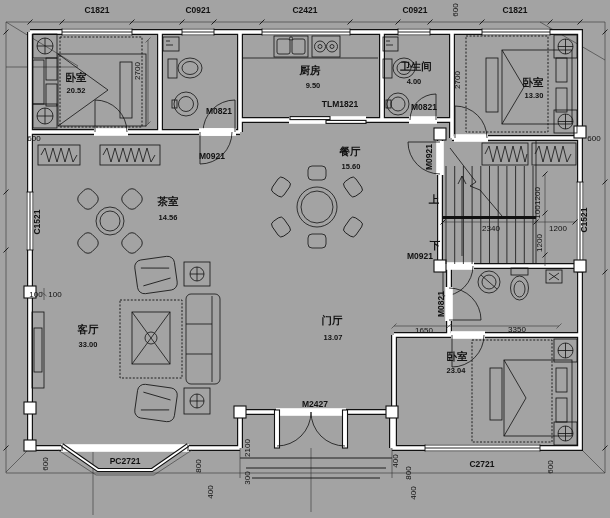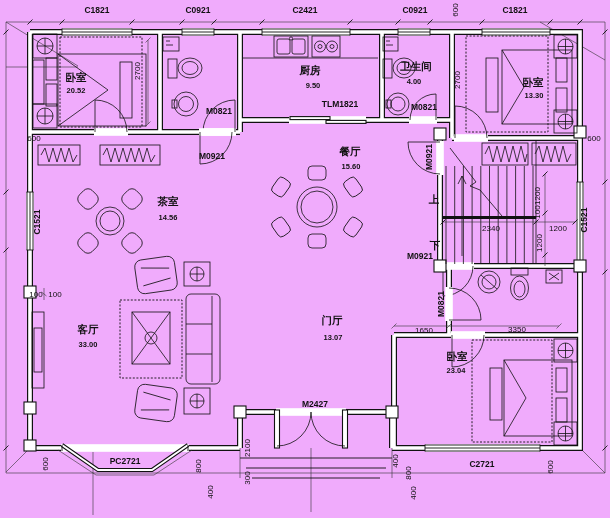--- a/index.html
+++ b/index.html
@@ -1,16 +1,16 @@
 <!DOCTYPE html>
 <html><head>
 <meta charset="utf-8">
 <style>
   html,body{margin:0;padding:0;background:#e8e8e8;}
-  .page{width:610px;height:518px;background:#f0abfc;position:relative;overflow:hidden;}
+  .page{width:610px;height:518px;background:#a3a3a3;position:relative;overflow:hidden;}
   svg{display:block;}
   text{fill:#111;font-family:"Liberation Sans","DejaVu Sans",sans-serif;}
   .rm{font-size:10.5px;font-weight:bold;}
   .ar{font-size:7.5px;font-weight:bold;}
   .cd{font-size:8.5px;font-weight:bold;}
   .dm{font-size:8px;}
   .wb{stroke:#111;stroke-width:6;fill:none;}
   .ww{stroke:#fff;stroke-width:3.6;fill:none;}
   .th{stroke:#111;stroke-width:0.9;fill:none;}
   .tn{stroke:#333;stroke-width:0.6;fill:none;}

